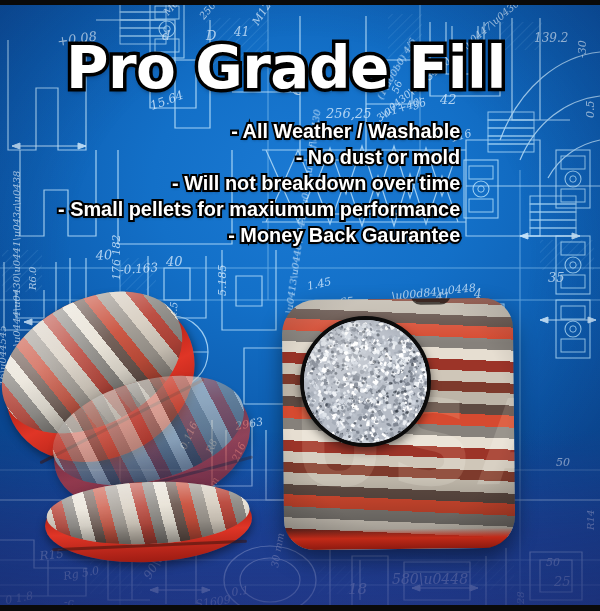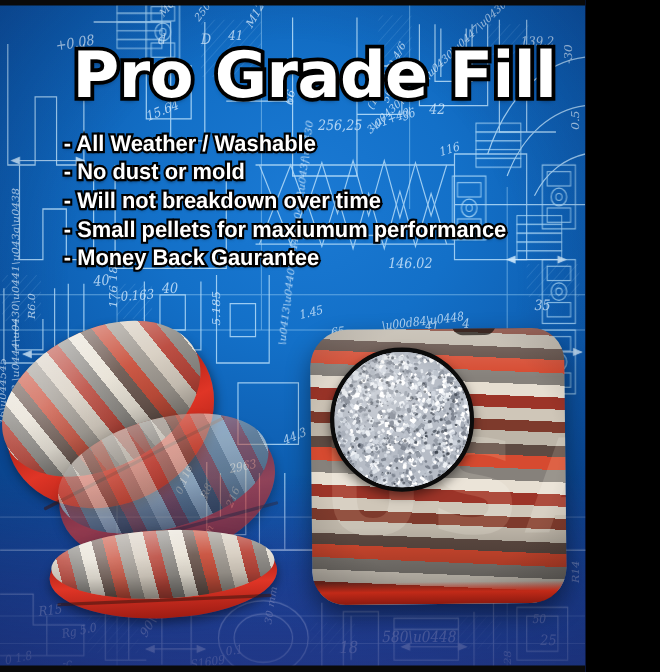--- a/index.html
+++ b/index.html
@@ -7,21 +7,21 @@
     margin: 0;
     padding: 0;
     background: #000;
   }
   body {
     font-family: "Liberation Sans", sans-serif;
   }
 
   #ad {
     position: relative;
-    width: 532px;
+    width: 600px;
     height: 611px;
     overflow: hidden;
     background: #1d4ed8;
     user-select: none;
   }
 
   
   .bp-base {
     position: absolute;
     inset: 0;
@@ -69,20 +69,21 @@
   }
 
   
   .bullets {
     position: absolute;
     left: 58px;
     top: 118px;
     margin: 0;
     padding: 0;
     list-style: none;
+    text-align: right;
   }
   .bullets li {
     font-size: 20.5px;
     line-height: 26px;
     font-weight: 700;
     color: #ffffff;
     font-family: "Liberation Sans", sans-serif;
     -webkit-text-stroke: 4px #000;
     paint-order: stroke fill;
     text-shadow: 0 2px 3px rgba(0,0,0,0.5);

